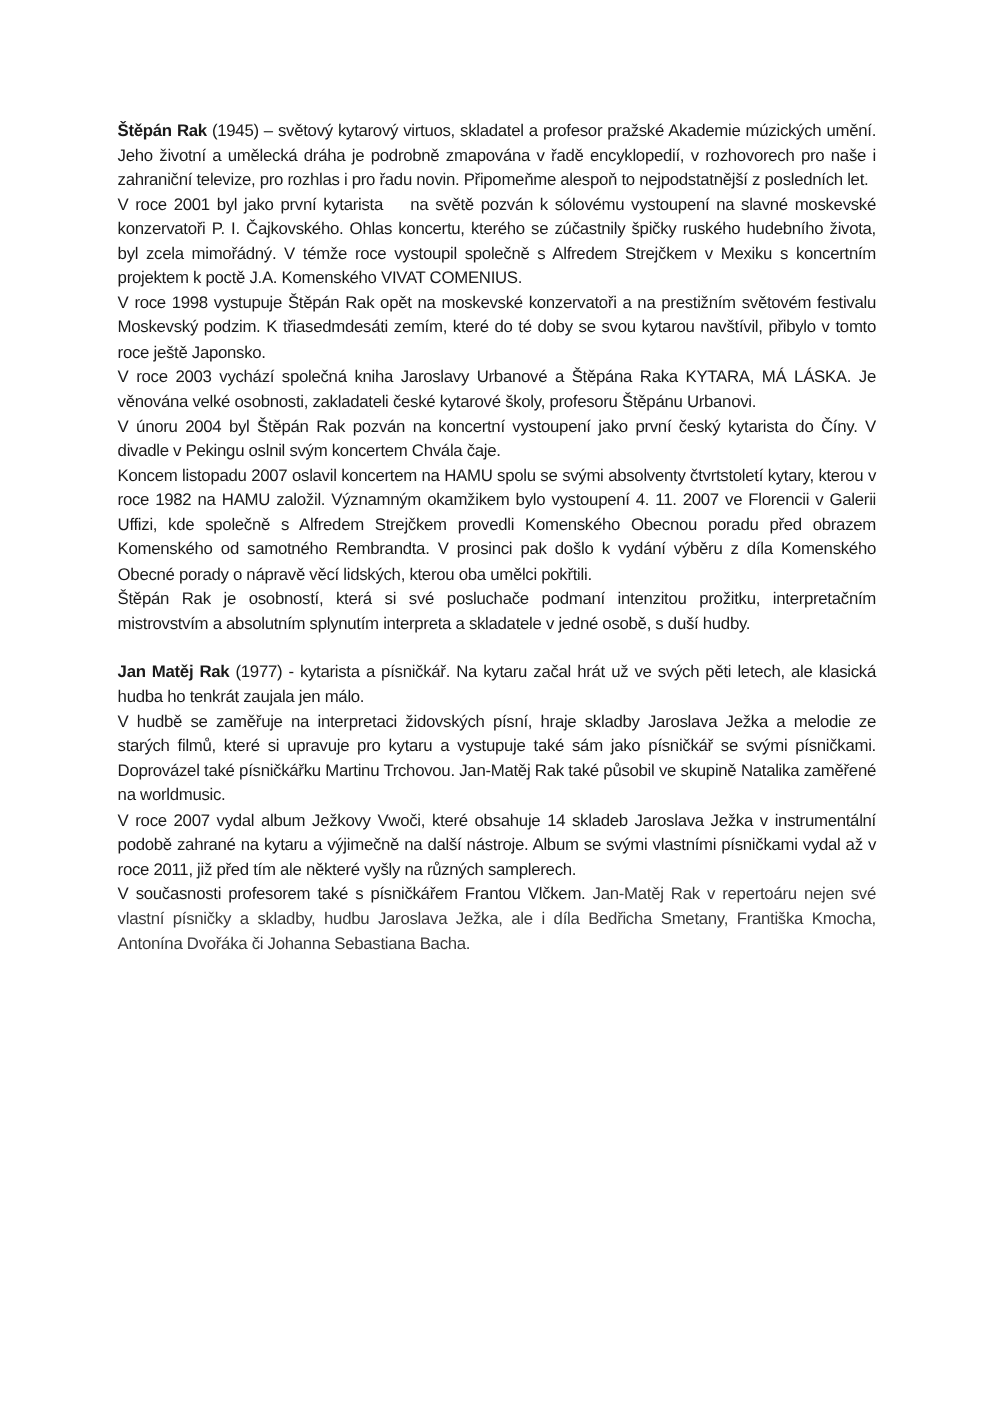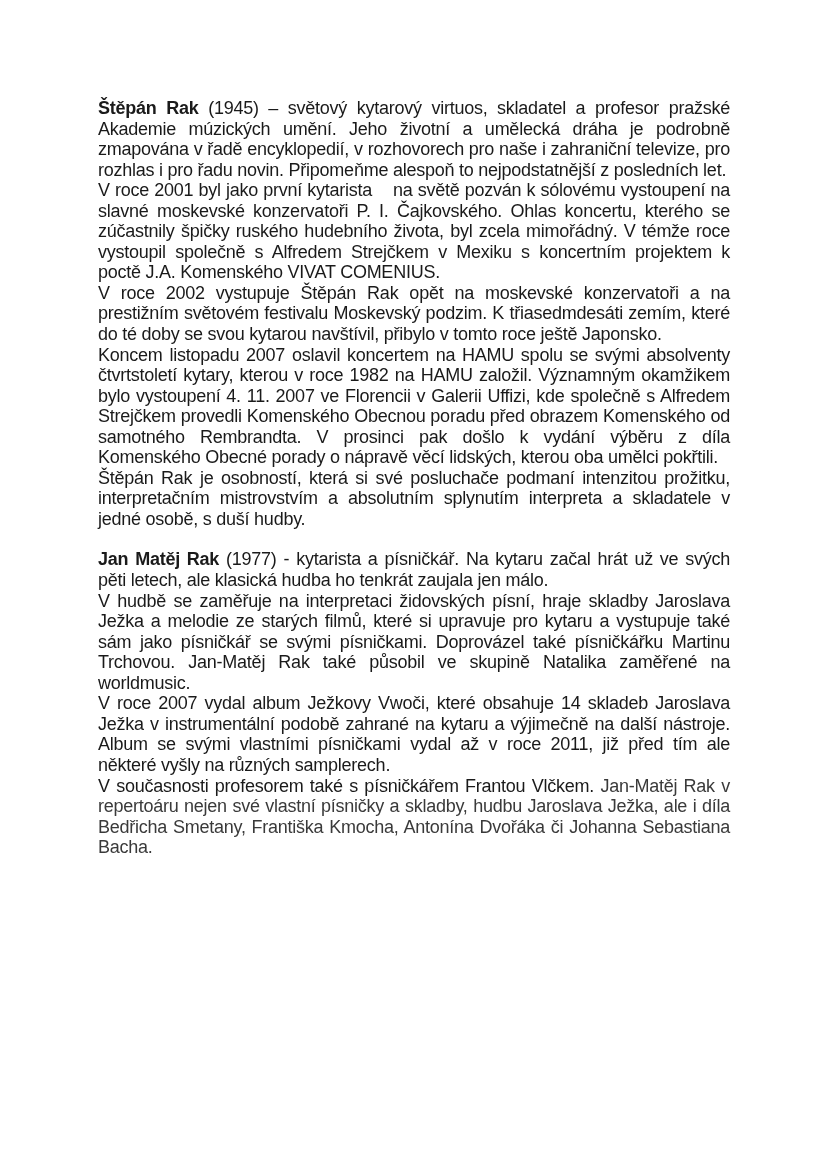--- a/index.html
+++ b/index.html
@@ -3,40 +3,42 @@
   <meta charset="utf-8">
   <style>
     html, body { margin: 0; padding: 0; background: #ffffff; }
     body { width: 827px; height: 1169px; position: relative; overflow: hidden; }
     .page {
       position: absolute;
       left: 98px;
       top: 98px;
       width: 632px;
       font-family: "Liberation Sans", sans-serif;
-      font-size: 18px;
+      font-size: 14px;
       line-height: 20.55px;
       color: #1a1a1a;
       letter-spacing: -0.25px;
     }
     .section { margin: 0; }
     .section + .section { margin-top: 20px; }
     .para { margin: 0; text-align: justify; }
     .name { font-weight: bold; }
     .gray { color: #3a3a3a; }
   </style>
 </head>
 <body>
 
 <div class="page">
 
   <div class="section">
     <p class="para"><span class="name">Štěpán Rak</span><span> (1945) – světový kytarový virtuos, skladatel a profesor pražské Akademie múzických umění. Jeho životní a umělecká dráha je podrobně zmapována v řadě encyklopedií, v rozhovorech pro naše i zahraniční televize, pro rozhlas i pro řadu novin. Připomeňme alespoň to nejpodstatnější z posledních let.</span></p>
     <p class="para" style="white-space: pre-wrap;">V roce 2001 byl jako první kytarista    na světě pozván k sólovému vystoupení na slavné moskevské konzervatoři P. I. Čajkovského. Ohlas koncertu, kterého se zúčastnily špičky ruského hudebního života, byl zcela mimořádný. V témže roce vystoupil společně s Alfredem Strejčkem v Mexiku s koncertním projektem k poctě J.A. Komenského VIVAT COMENIUS.</p>
-    <p class="para">V roce 2002 vystupuje Štěpán Rak opět na moskevské konzervatoři a na prestižním světovém festivalu Moskevský podzim. K třiasedmdesáti zemím, které do té doby se svou kytarou navštívil, přibylo v tomto roce ještě Japonsko.</p>
+    <p class="para">V roce 1998 vystupuje Štěpán Rak opět na moskevské konzervatoři a na prestižním světovém festivalu Moskevský podzim. K třiasedmdesáti zemím, které do té doby se svou kytarou navštívil, přibylo v tomto roce ještě Japonsko.</p>
+    <p class="para">V roce 2003 vychází společná kniha Jaroslavy Urbanové a Štěpána Raka KYTARA, MÁ LÁSKA. Je věnována velké osobnosti, zakladateli české kytarové školy, profesoru Štěpánu Urbanovi.</p>
+    <p class="para">V únoru 2004 byl Štěpán Rak pozván na koncertní vystoupení jako první český kytarista do Číny. V divadle v Pekingu oslnil svým koncertem Chvála čaje.</p>
     <p class="para">Koncem listopadu 2007 oslavil koncertem na HAMU spolu se svými absolventy čtvrtstoletí kytary, kterou v roce 1982 na HAMU založil. Významným okamžikem bylo vystoupení 4. 11. 2007 ve Florencii v Galerii Uffizi, kde společně s Alfredem Strejčkem provedli Komenského Obecnou poradu před obrazem Komenského od samotného Rembrandta. V prosinci pak došlo k vydání výběru z díla Komenského Obecné porady o nápravě věcí lidských, kterou oba umělci pokřtili.</p>
     <p class="para">Štěpán Rak je osobností, která si své posluchače podmaní intenzitou prožitku, interpretačním mistrovstvím a absolutním splynutím interpreta a skladatele v jedné osobě, s duší hudby.</p>
   </div>
 
   <div class="section">
     <p class="para"><span class="name">Jan Matěj Rak</span><span> (1977) - kytarista a písničkář. Na kytaru začal hrát už ve svých pěti letech, ale klasická hudba ho tenkrát zaujala jen málo.</span></p>
     <p class="para">V hudbě se zaměřuje na interpretaci židovských písní, hraje skladby Jaroslava Ježka a melodie ze starých filmů, které si upravuje pro kytaru a vystupuje také sám jako písničkář se svými písničkami. Doprovázel také písničkářku Martinu Trchovou. Jan-Matěj Rak také působil ve skupině Natalika zaměřené na worldmusic.</p>
     <p class="para">V roce 2007 vydal album Ježkovy Vwoči, které obsahuje 14 skladeb Jaroslava Ježka v instrumentální podobě zahrané na kytaru a výjimečně na další nástroje. Album se svými vlastními písničkami vydal až v roce 2011, již před tím ale některé vyšly na různých samplerech.</p>
     <p class="para"><span>V současnosti profesorem také s písničkářem Frantou Vlčkem.</span><span class="gray"> Jan-Matěj Rak v repertoáru nejen své vlastní písničky a skladby, hudbu Jaroslava Ježka, ale i díla Bedřicha Smetany, Františka Kmocha, Antonína Dvořáka či Johanna Sebastiana Bacha.</span></p>
   </div>

